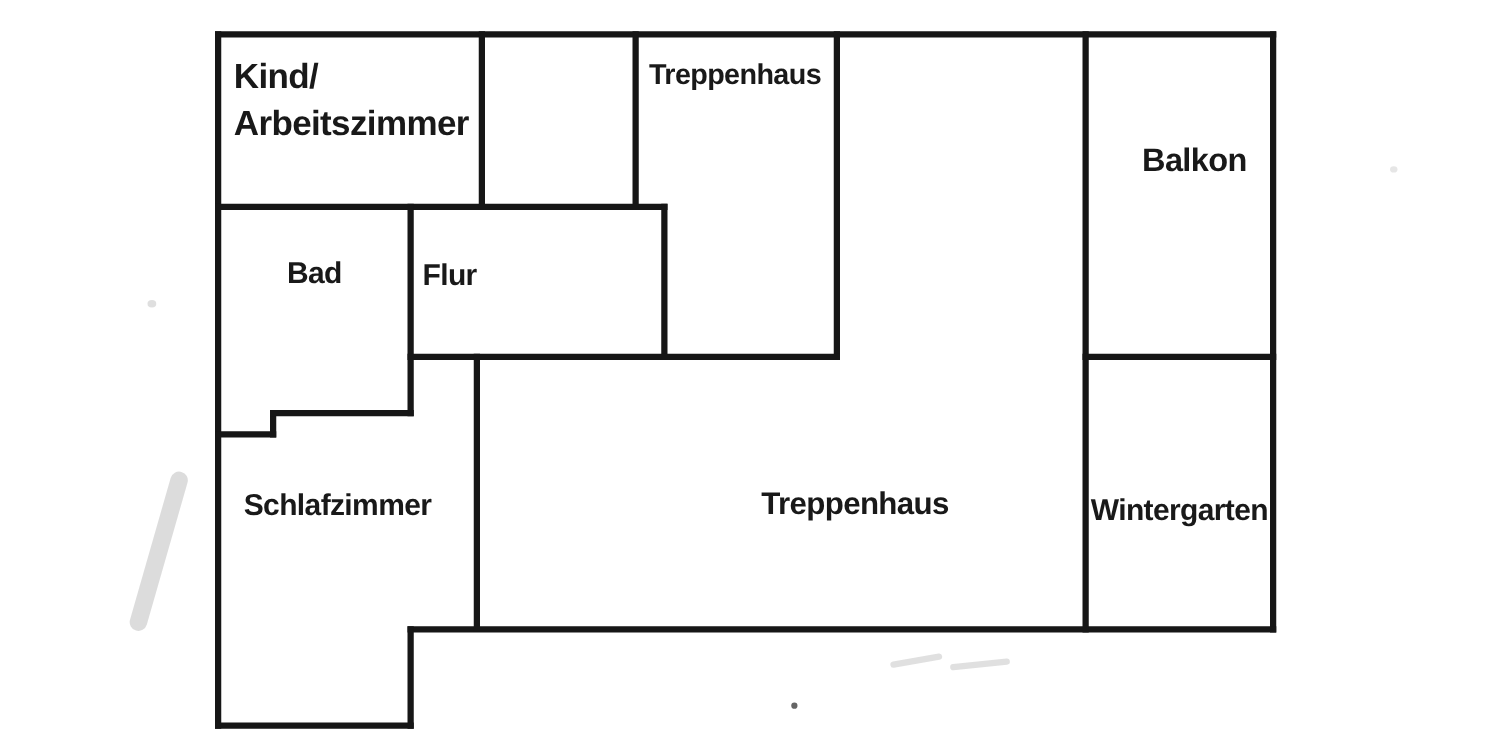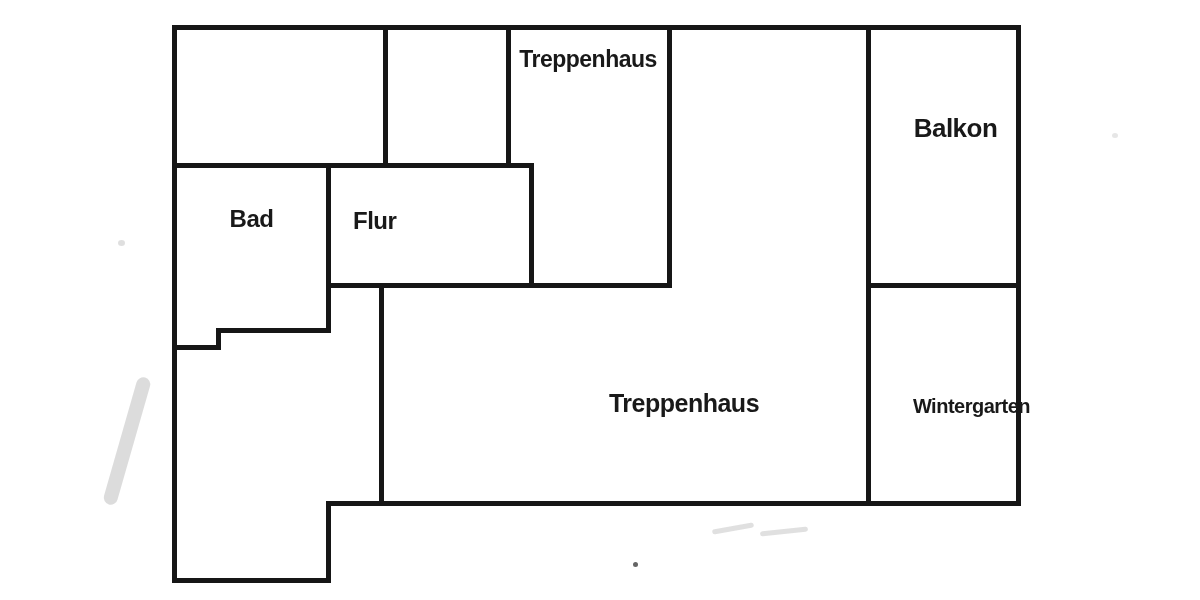--- a/index.html
+++ b/index.html
@@ -25,21 +25,21 @@
   }
   .centered{text-align:center;}
   .kind-label{font-size:28px;line-height:38px;}
   .kueche-label{font-size:26px;}
   .treppenhaus-label{font-size:23px;}
   .balkon-label{font-size:26px;}
   .bad-label{font-size:24px;}
   .flur-label{font-size:24px;}
   .schlafzimmer-label{font-size:24px;}
   .wohnzimmer-label{font-size:25px;}
-  .wintergarten-label{font-size:20px;padding-left:28px;}
+  .wintergarten-label{font-size:24px;}
   .artifact{position:absolute;}
   .streak{
     width:14px;height:132px;background:#cdcdcd;opacity:.7;
     border-radius:8px;transform:rotate(16deg);
   }
   .smudge{height:5px;background:#d8d8d8;opacity:.8;border-radius:3px;}
   .dot{border-radius:50%;}
 </style>
 </head>
 <body>
@@ -63,24 +63,29 @@
   <div class="wall" style="left:216px;top:328px;width:5px;height:22px;"></div>
   <div class="wall" style="left:216px;top:328px;width:115px;height:5px;"></div>
 
   <div class="wall" style="left:379px;top:283px;width:5px;height:222px;"></div>
   <div class="wall" style="left:326px;top:501px;width:5px;height:82px;"></div>
   <div class="wall" style="left:172px;top:578px;width:159px;height:5px;"></div>
 
   <div class="wall" style="left:866px;top:25px;width:5px;height:481px;"></div>
   <div class="wall" style="left:866px;top:283px;width:155px;height:5px;"></div>
 
+  <div class="room-label kind-label" style="left:187px;top:42px;">
+    <span>Kind/</span><br>
+    <span>Arbeitszimmer</span>
+  </div>
   <div class="room-label treppenhaus-label centered" style="left:509px;top:46px;width:158px;">Treppenhaus</div>
   <div class="room-label balkon-label centered" style="left:871px;top:114px;width:145px;padding-left:12px;">Balkon</div>
   <div class="room-label bad-label centered" style="left:177px;top:205px;width:149px;">Bad</div>
-  <div class="room-label flur-label" style="left:353px;top:207px;">Flur</div>
+  <div class="room-label flur-label" style="left:338px;top:207px;">Flur</div>
+  <div class="room-label schlafzimmer-label centered" style="left:170px;top:391px;width:200px;">Schlafzimmer</div>
   <div class="room-label wohnzimmer-label centered" style="left:584px;top:389px;width:200px;">Treppenhaus</div>
   <div class="room-label wintergarten-label centered" style="left:871px;top:395px;width:145px;">Wintergarten</div>
 
   <div class="artifact streak" style="left:120px;top:375px;"></div>
   <div class="artifact dot" style="left:118px;top:240px;width:7px;height:6px;background:#d2d2d2;opacity:.7;"></div>
   <div class="artifact smudge" style="left:712px;top:526px;width:42px;transform:rotate(-10deg);"></div>
   <div class="artifact smudge" style="left:760px;top:529px;width:48px;transform:rotate(-6deg);"></div>
   <div class="artifact dot" style="left:633px;top:562px;width:5px;height:5px;background:#4a4a4a;opacity:.85;"></div>
   <div class="artifact dot" style="left:1112px;top:133px;width:6px;height:5px;background:#e0e0e0;opacity:.8;"></div>
 

